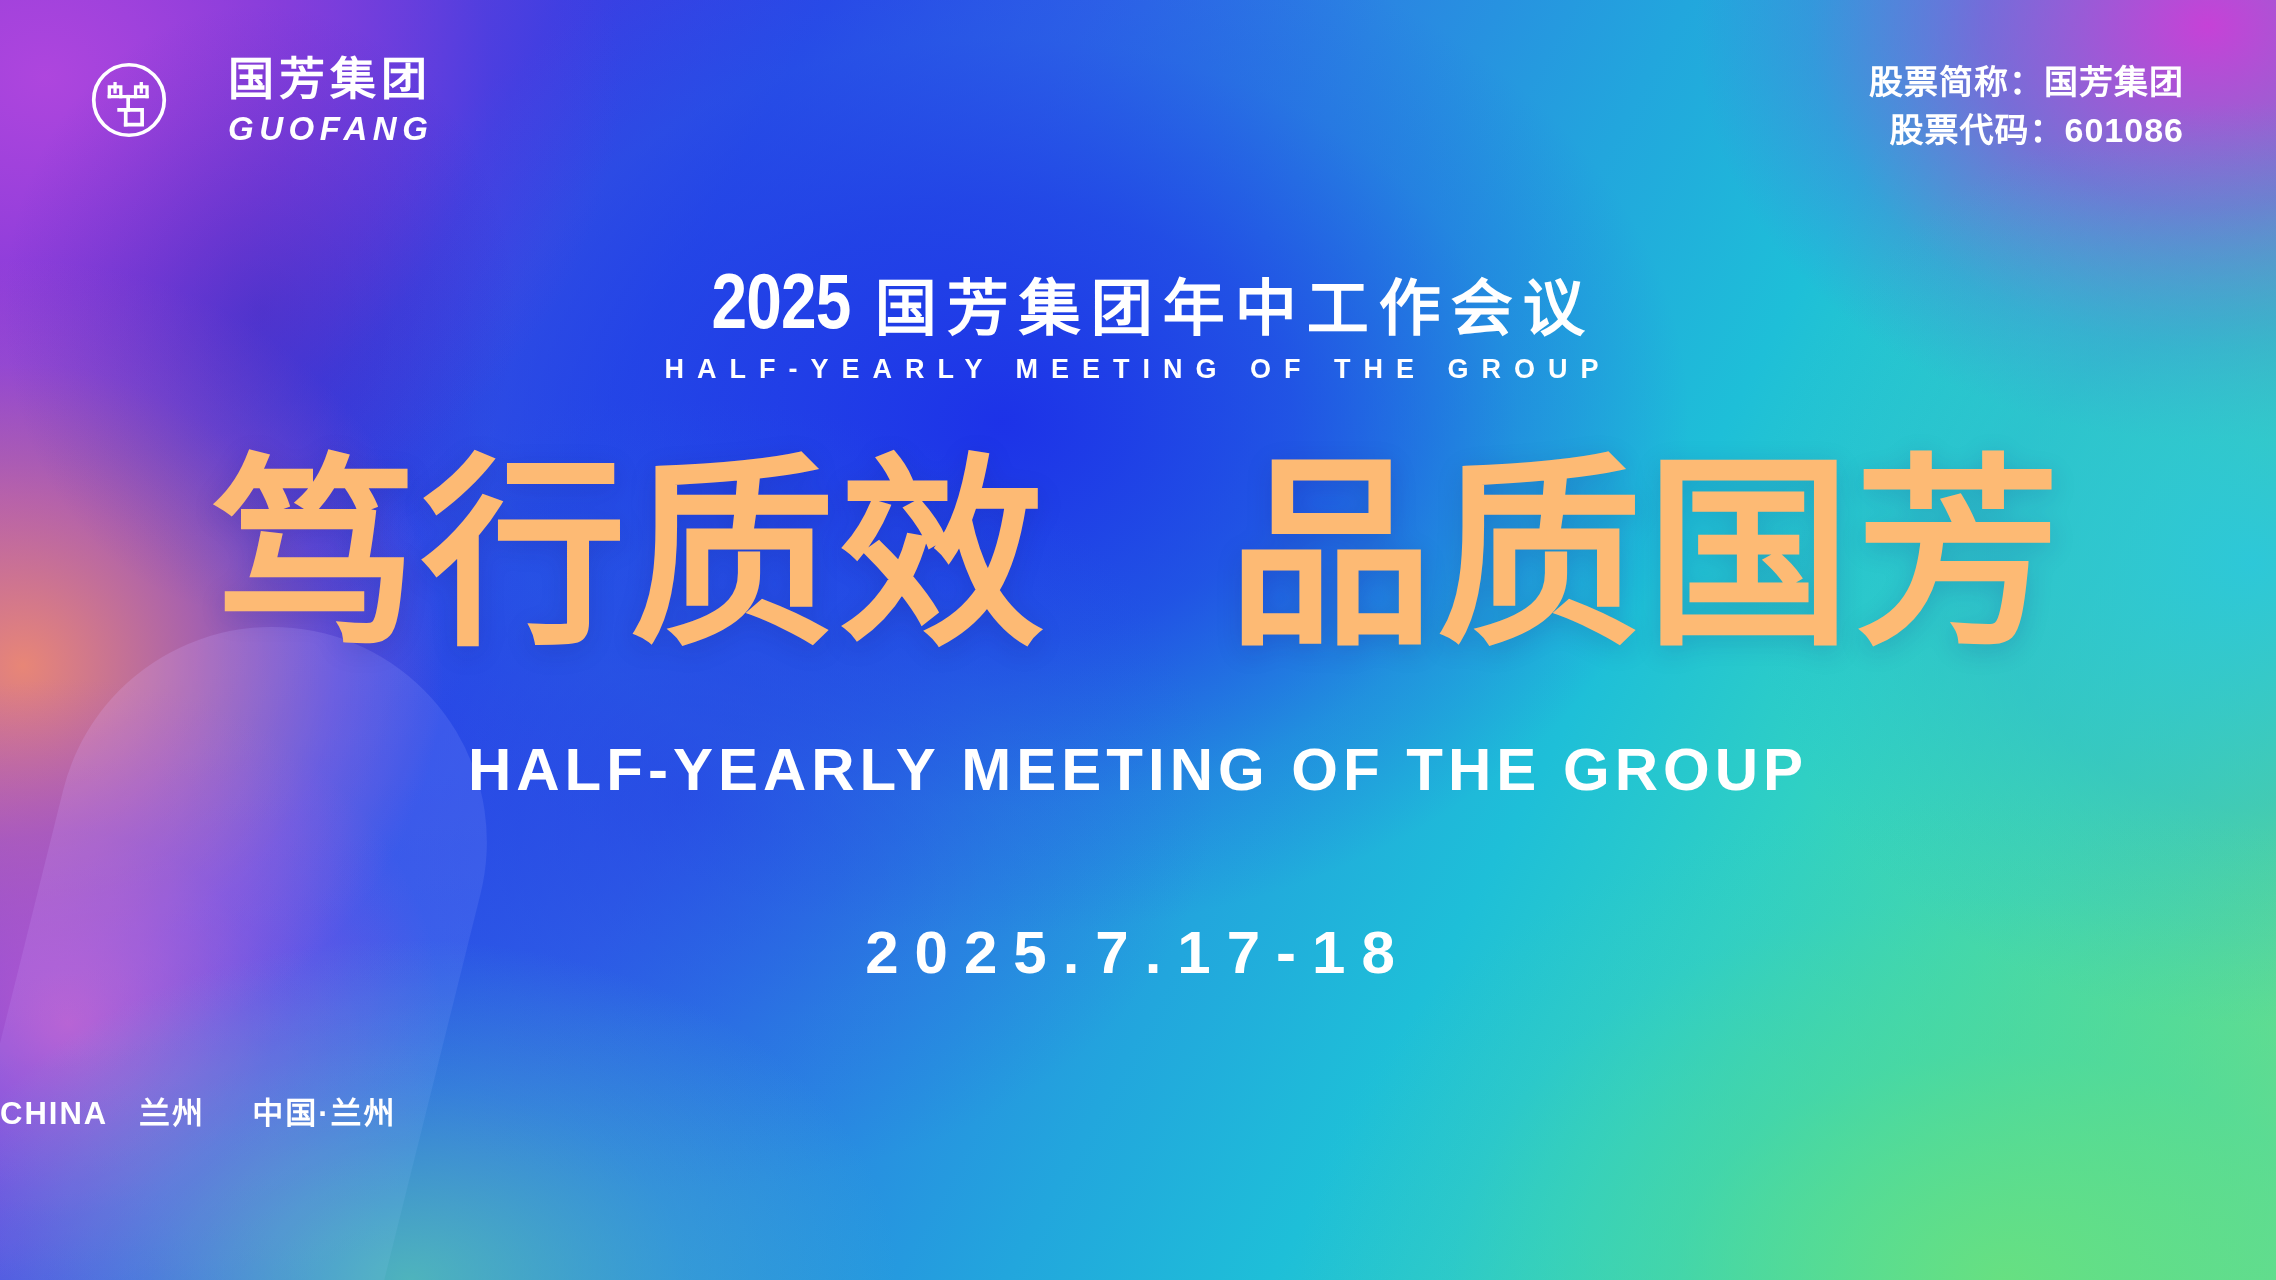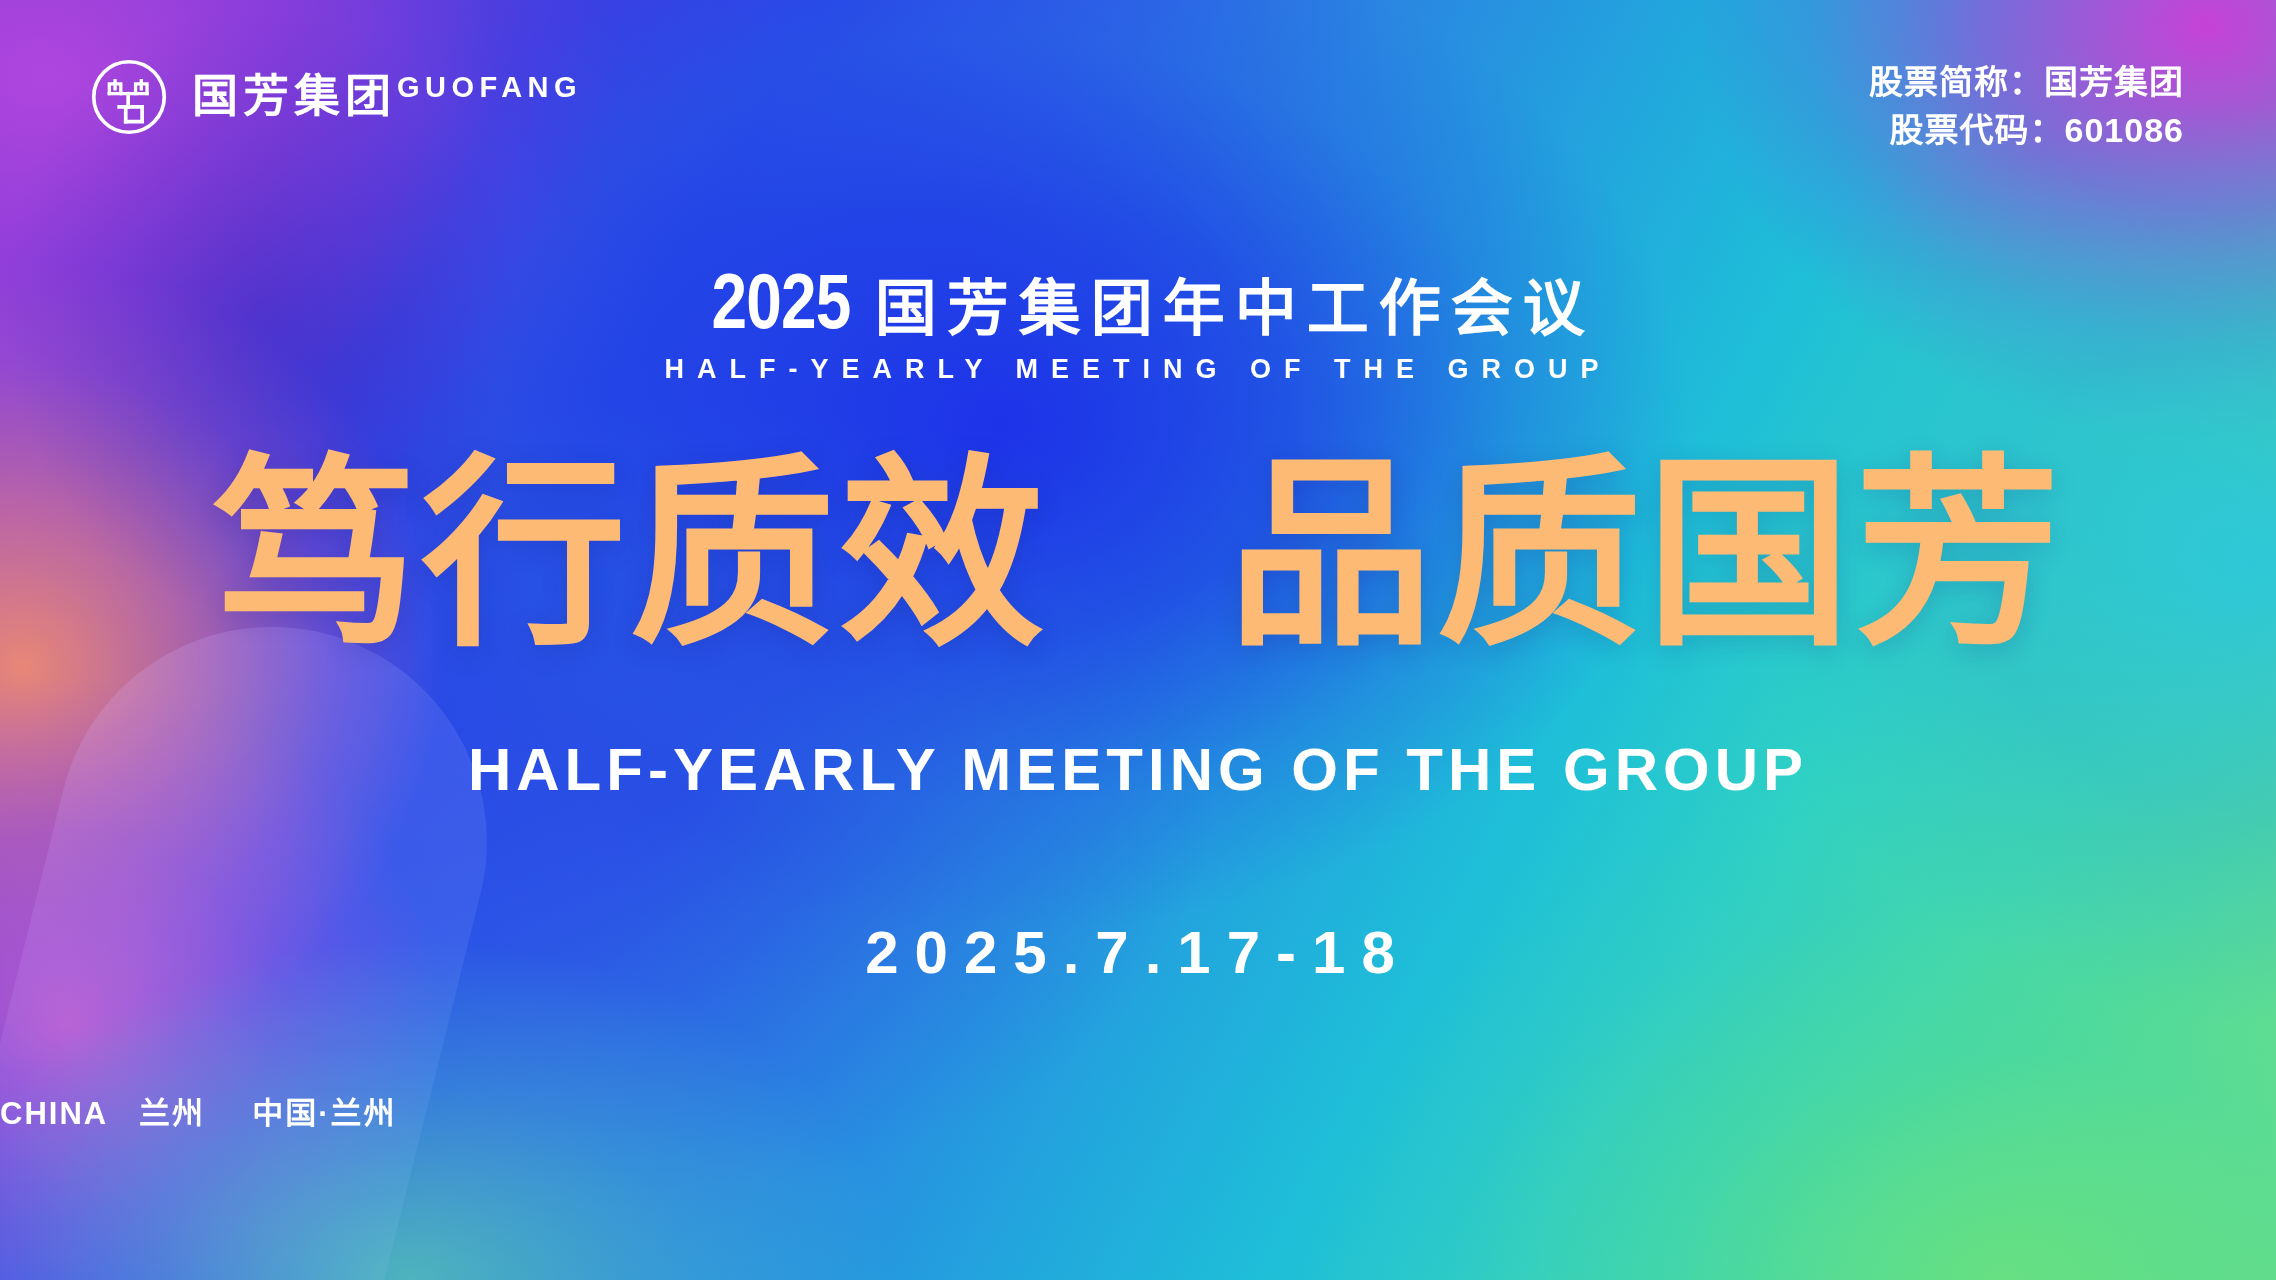--- a/index.html
+++ b/index.html
@@ -153,35 +153,36 @@
   
   .logo {
     position: absolute;
     left: 88px;
     top: 56px;
     display: flex;
     align-items: center;
     gap: 22px;
   }
   .logo-mark { width: 82px; height: 82px; display: block; }
-  .logo-text { display: flex; flex-direction: row; gap: 1px; }
+  .logo-text { display: flex; flex-direction: column; gap: 8px; margin-left: 36px; }
   .logo-cn {
     color: #ffffff;
     font-size: 46px;
     font-weight: 700;
     letter-spacing: 5px;
     line-height: 1.04;
     white-space: nowrap;
   }
   .logo-en {
     color: #ffffff;
-    font-size: 29px;
+    font-size: 33px;
     font-weight: 700;
     letter-spacing: 5.5px;
     line-height: 1;
+    font-style: italic;
     white-space: nowrap;
   }
 
   
   .stock {
     position: absolute;
     right: 92px;
     top: 58px;
     text-align: right;
     color: #ffffff;

